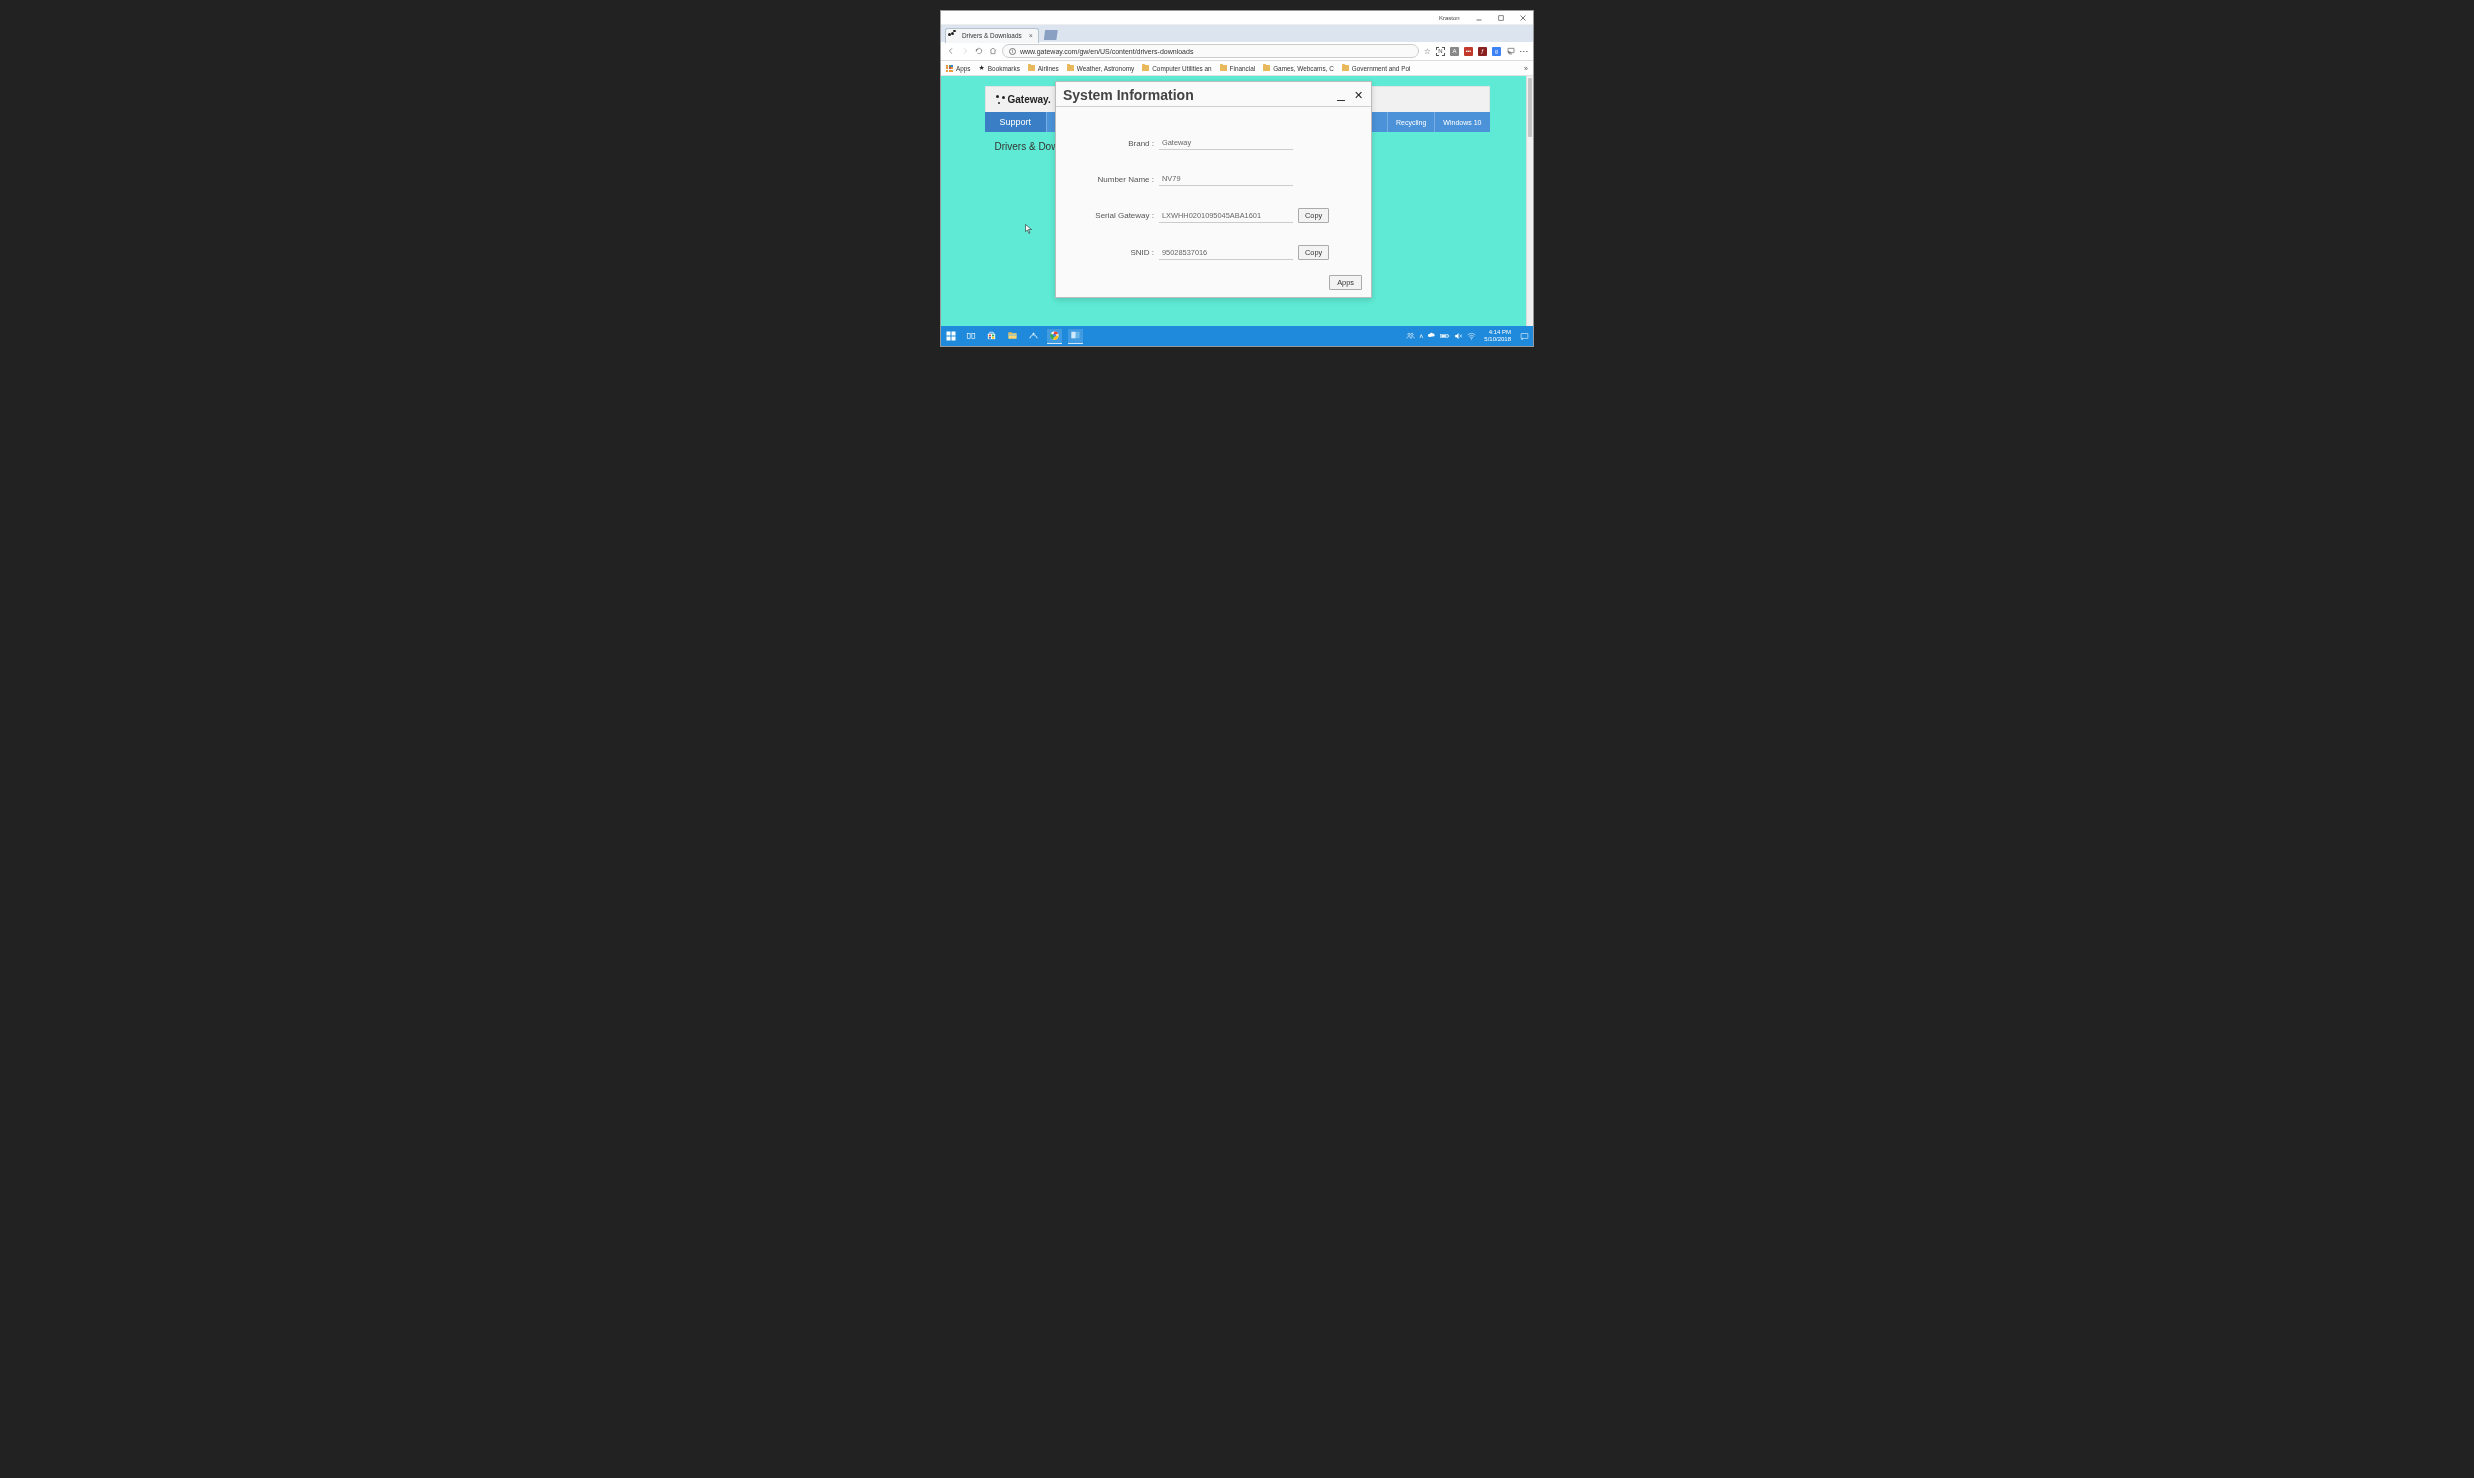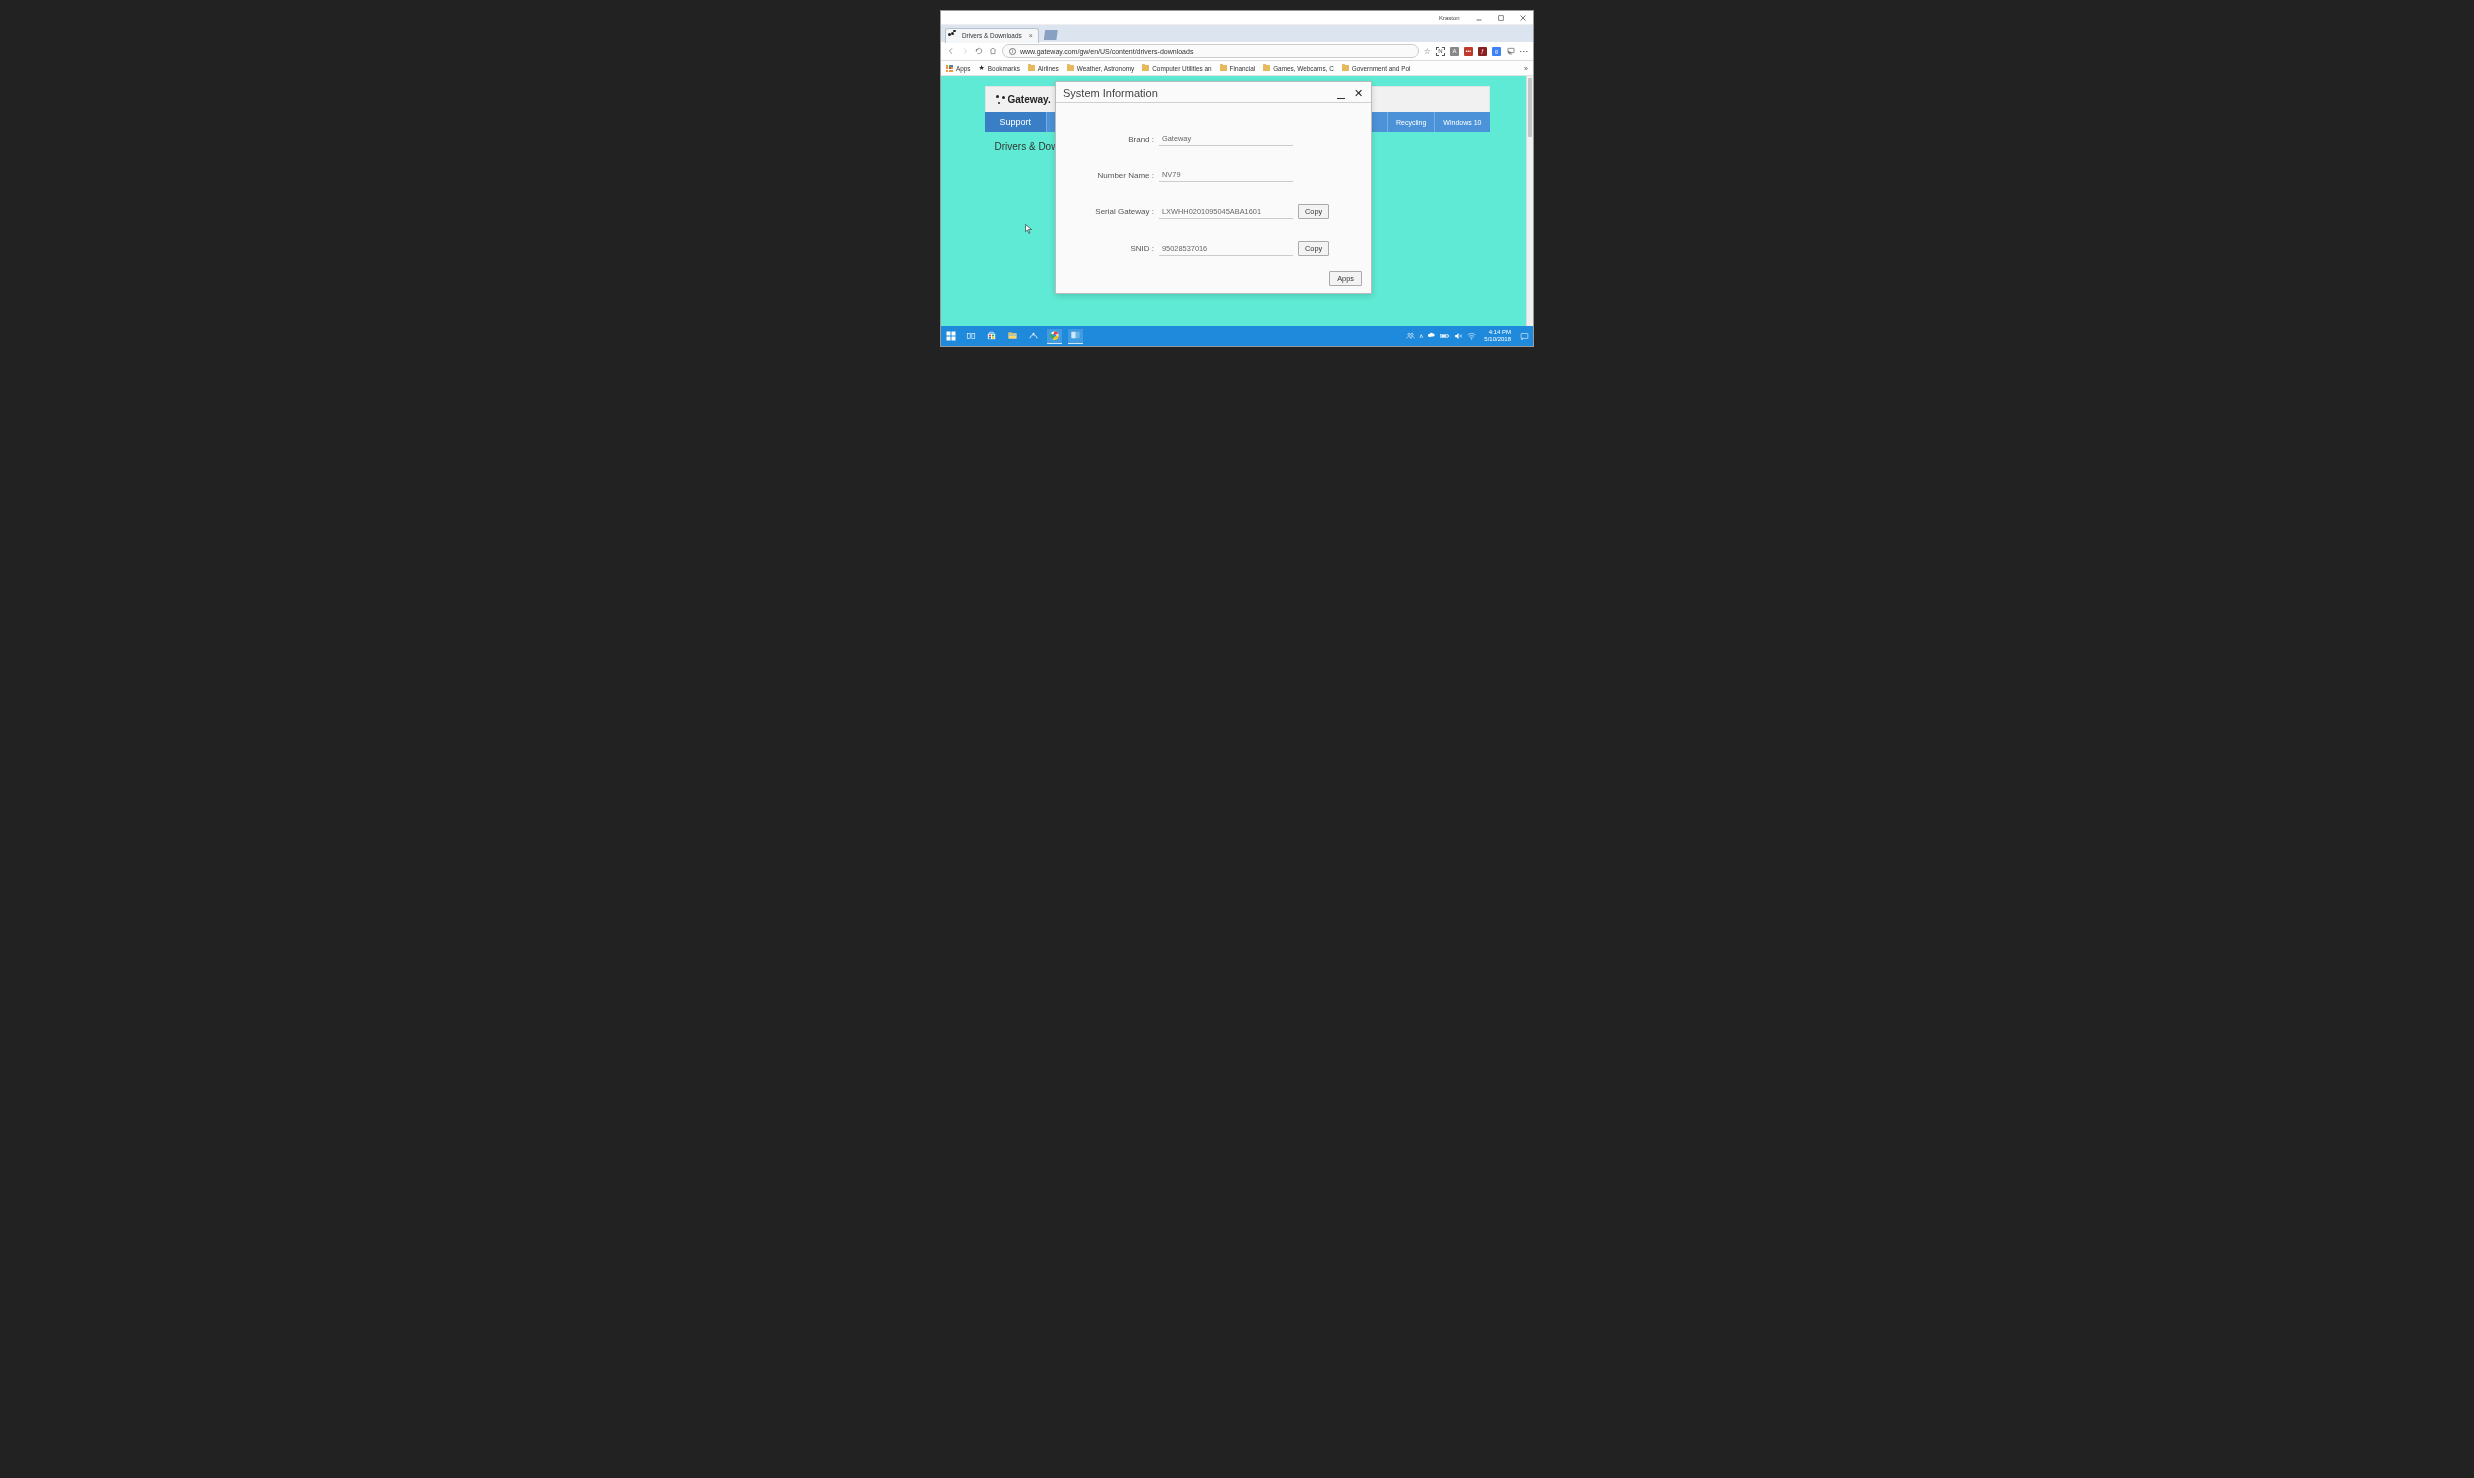--- a/index.html
+++ b/index.html
@@ -221,21 +221,21 @@
     background:#fafafa;
     border:0.5px solid #bbb;
     box-shadow:0 1.5px 6px rgba(0,0,0,0.15);
   }
   .sysinfo-header {
     display:flex;
     align-items:center;
     padding:5px 7px 3px 7px;
     border-bottom:0.5px solid #d0d0d0;
   }
-  .sysinfo-title { font-size:11px; color:#444; font-weight:400; flex:1;}
+  .sysinfo-title { font-size:14px; color:#444; font-weight:700; flex:1;}
   .sysinfo-min { width:11px;height:11px;display:flex;align-items:flex-end;justify-content:center;margin-right:7px;}
   .sysinfo-min div{width:8px;height:1px;background:#333;}
   .sysinfo-close { width:11px;height:11px;display:flex;align-items:center;justify-content:center;font-size:11px;color:#222;font-weight:300;}
   .sysinfo-body { padding:7px 9px 5px 9px; }
   .field-row { display:flex; align-items:center; margin-bottom:7px; gap:5px;margin-top:22px;}
   .field-label { width:89px; text-align:right; color:#555; font-size:8px;}
   .field-input {
     width:134px; border:none; border-bottom:0.5px solid #ccc; padding:2px 3px; font-size:7.4px; color:#666; background:transparent;
   }
   .copy-btn {

